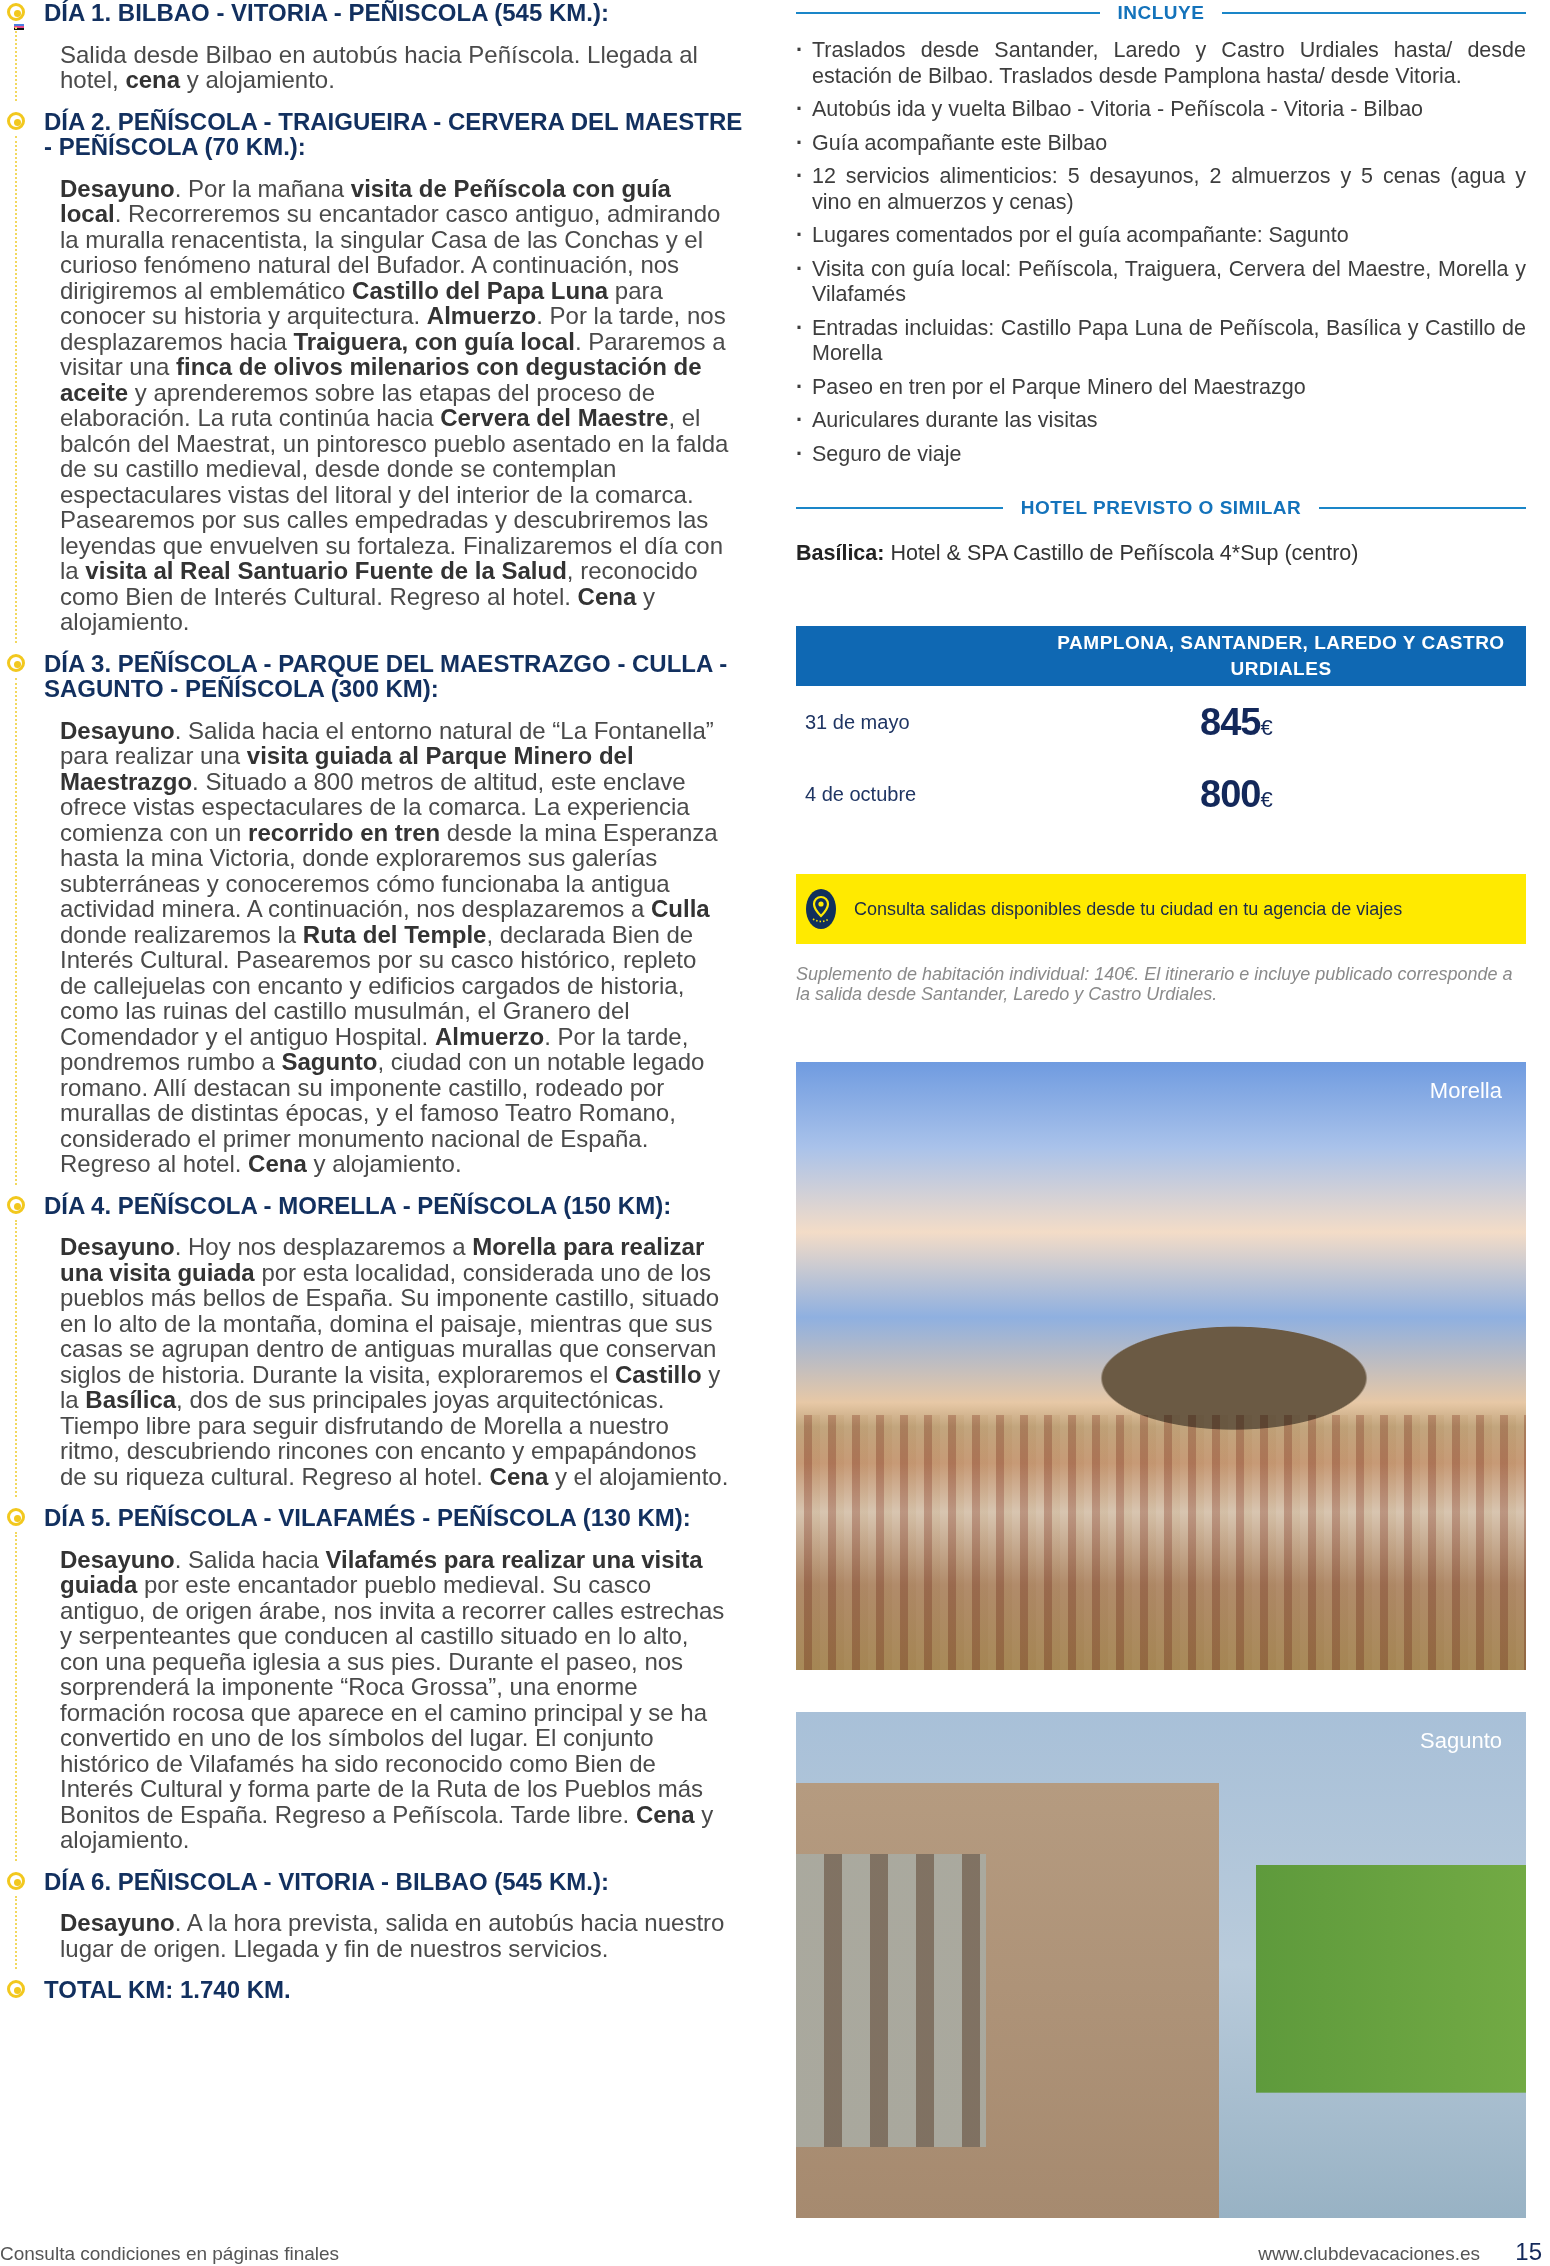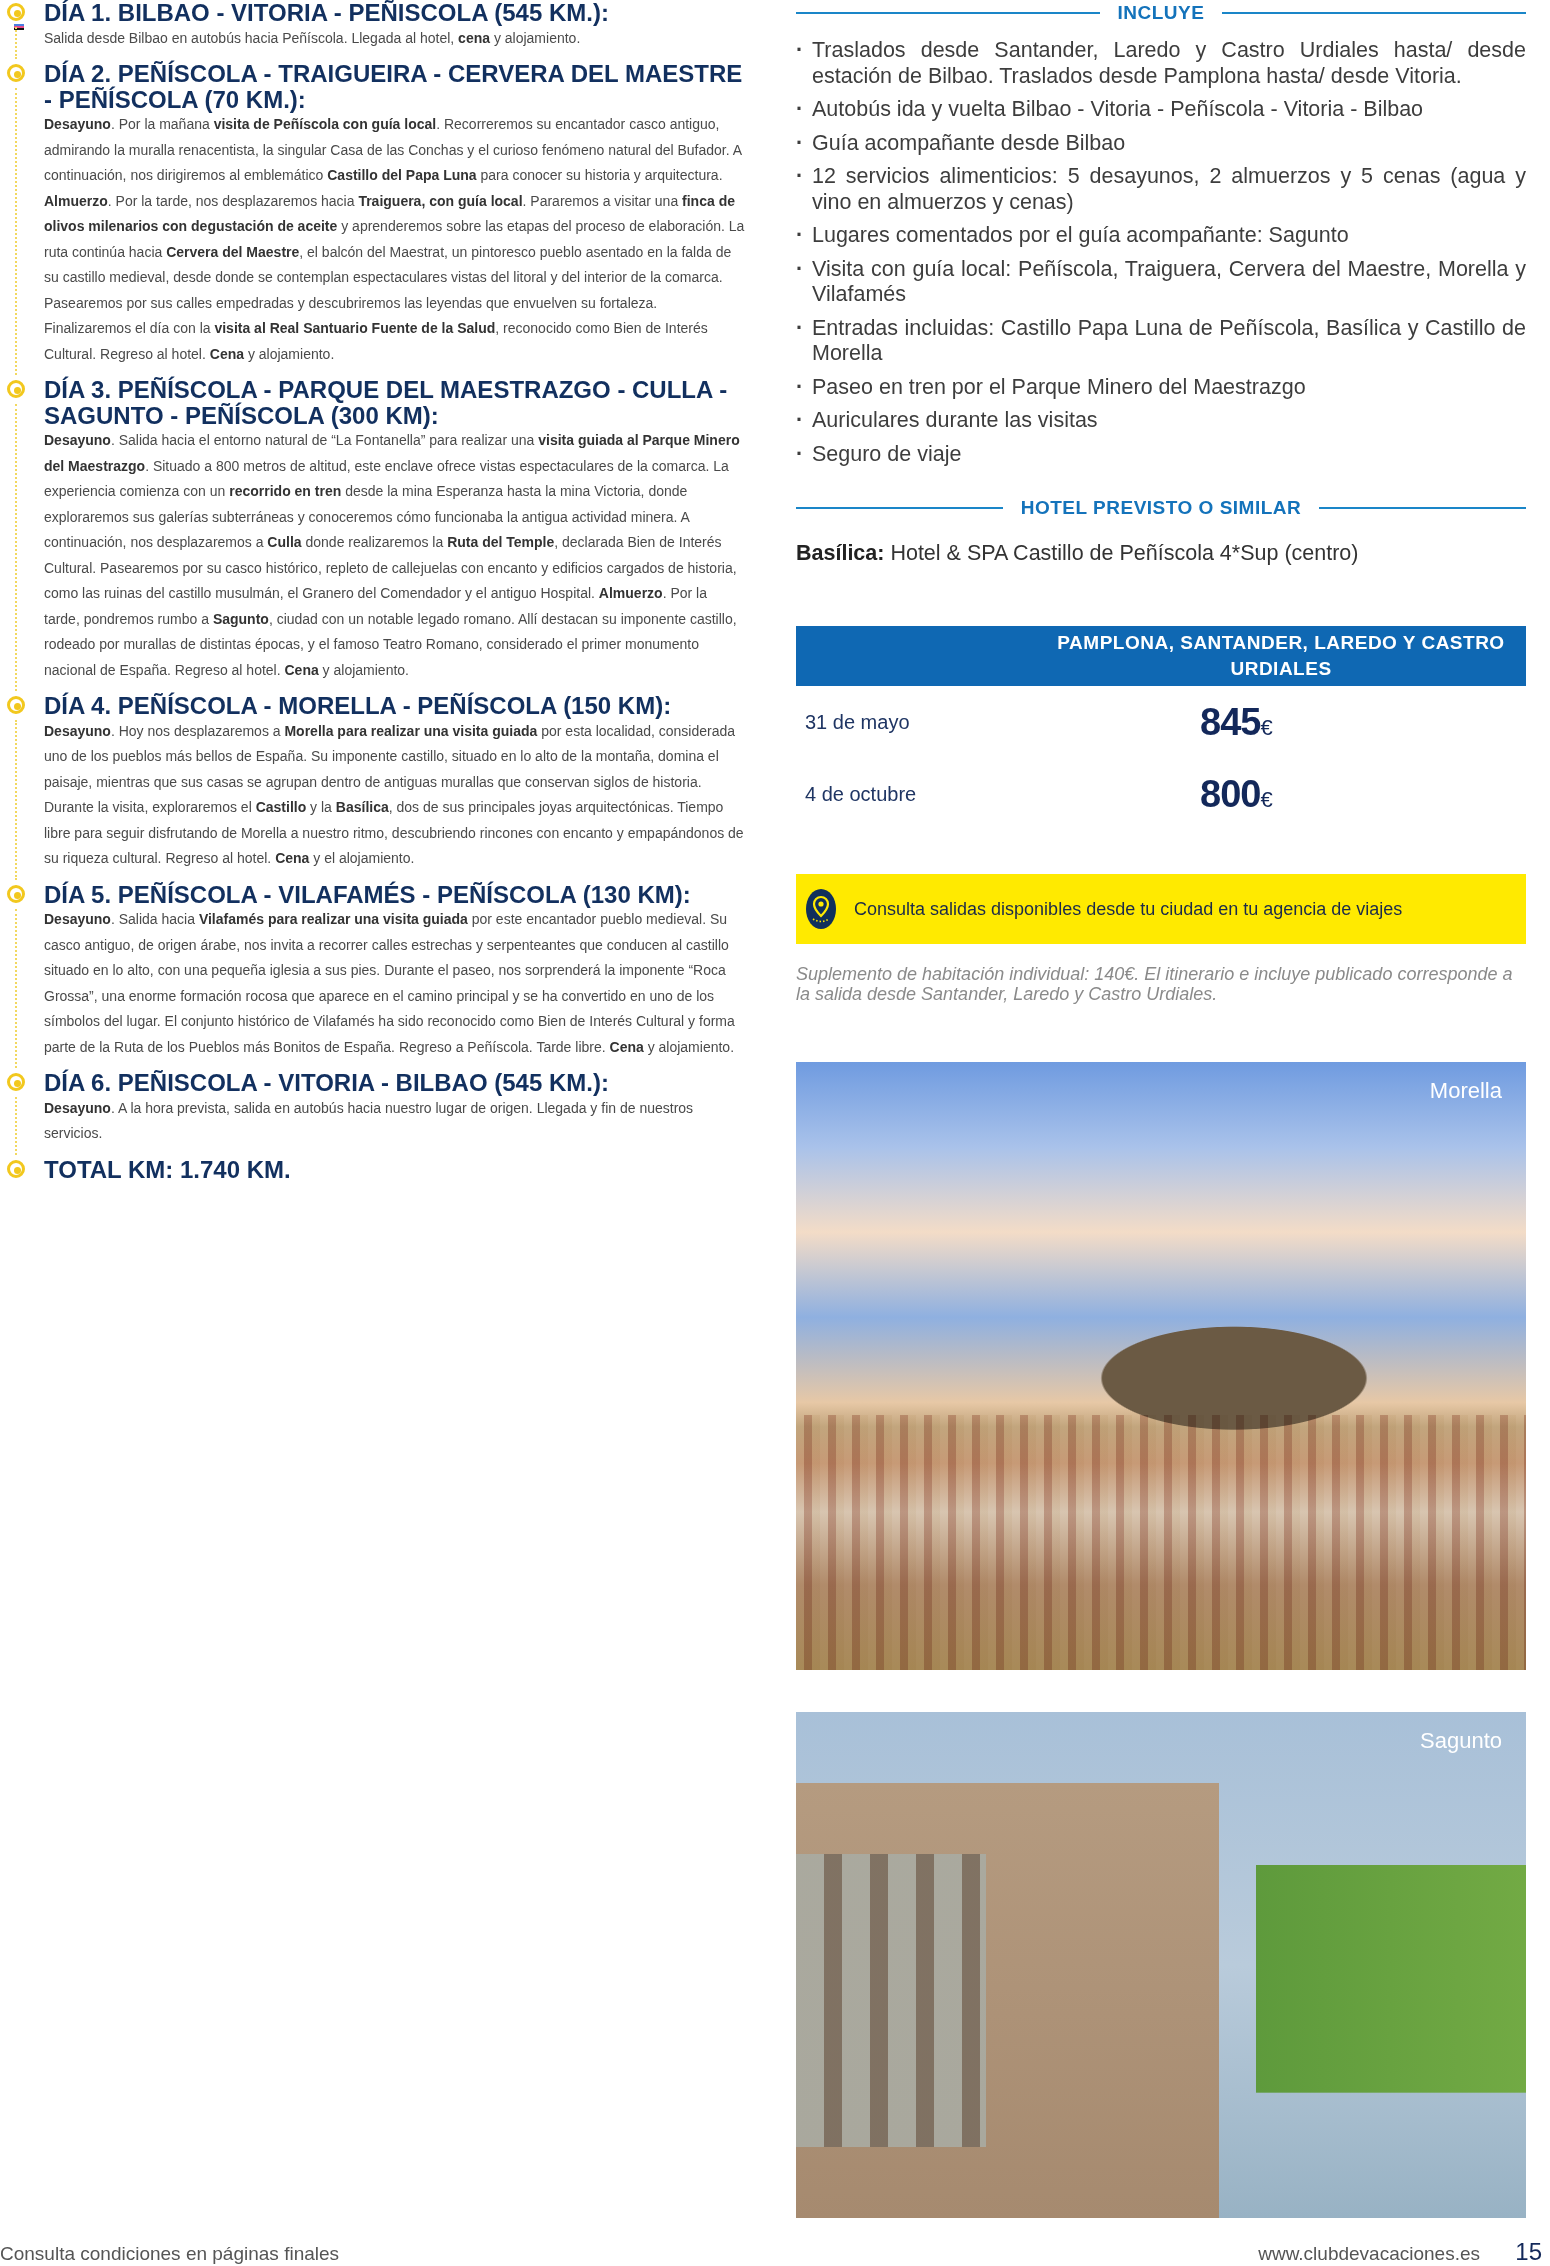--- a/index.html
+++ b/index.html
@@ -3,21 +3,21 @@
 <meta charset="utf-8">
 <style>
   html, body { margin:0; padding:0; background:#ffffff; }
   body { width:1550px; height:2266px; position:relative; overflow:hidden; font-family:"Liberation Sans", sans-serif; color:#444; }
   .left { position:absolute; left:0; top:0; width:745px; }
   .day { position:relative; padding-left:44px; margin-bottom:10px; }
   .day .pin { position:absolute; left:7px; top:3px; width:18px; height:18px; border-radius:50%; border:3px solid #f2c81e; box-sizing:border-box; }
   .day .pin::after { content:""; position:absolute; left:4px; top:4px; width:7px; height:7px; border-radius:50%; background:#f2c81e; }
   .day .dots { position:absolute; left:15px; top:27px; bottom:-8px; border-left:2px dotted #f2d860; }
   .day h3 { margin:0; font-size:24px; line-height:25.5px; color:#12305f; font-weight:bold; }
-  .day p { margin:0; font-size:14px; line-height:25.5px; color:#4a4a4a; }
+  .day p { margin:16px; font-size:24px; line-height:25.5px; color:#4a4a4a; }
   .day p b { color:#333; }
   .total h3 { margin:0; }
   .flag { position:absolute; left:14px; top:24px; width:10px; height:6px; background:linear-gradient(#4a7ee0 0 33%, #e84b8a 33% 66%, #111 66%); }
 
   .right { position:absolute; left:796px; top:0; width:730px; }
   .section-title { display:flex; align-items:center; gap:18px; margin-top:2px; }
   .section-title .line { flex:1; height:2px; background:#1a86c8; }
   .section-title span.t { color:#1473bb; font-weight:bold; font-size:19px; letter-spacing:0.5px; }
   ul.incl { list-style:none; margin:14px 0 0 0; padding:0; }
   ul.incl li { position:relative; padding-left:16px; font-size:21.5px; line-height:25.5px; color:#3d3d3d; margin-bottom:8px; text-align:justify; }
@@ -102,21 +102,21 @@
 
 <div class="right">
   <div class="section-title">
     <div class="line"></div>
     <span class="t">INCLUYE</span>
     <div class="line"></div>
   </div>
   <ul class="incl" id="incl">
       <li>Traslados desde Santander, Laredo y Castro Urdiales hasta/ desde estación de Bilbao. Traslados desde Pamplona hasta/ desde Vitoria.</li>
       <li>Autobús ida y vuelta Bilbao - Vitoria - Peñíscola - Vitoria - Bilbao</li>
-      <li>Guía acompañante desde Bilbao</li>
+      <li>Guía acompañante este Bilbao</li>
       <li>12 servicios alimenticios: 5 desayunos, 2 almuerzos y 5 cenas (agua y vino en almuerzos y cenas)</li>
       <li>Lugares comentados por el guía acompañante: Sagunto</li>
       <li>Visita con guía local: Peñíscola, Traiguera, Cervera del Maestre, Morella y Vilafamés</li>
       <li>Entradas incluidas: Castillo Papa Luna de Peñíscola, Basílica y Castillo de Morella</li>
       <li>Paseo en tren por el Parque Minero del Maestrazgo</li>
       <li>Auriculares durante las visitas</li>
       <li>Seguro de viaje</li>
     </ul>
 
   <div class="section-title hotel-title">

